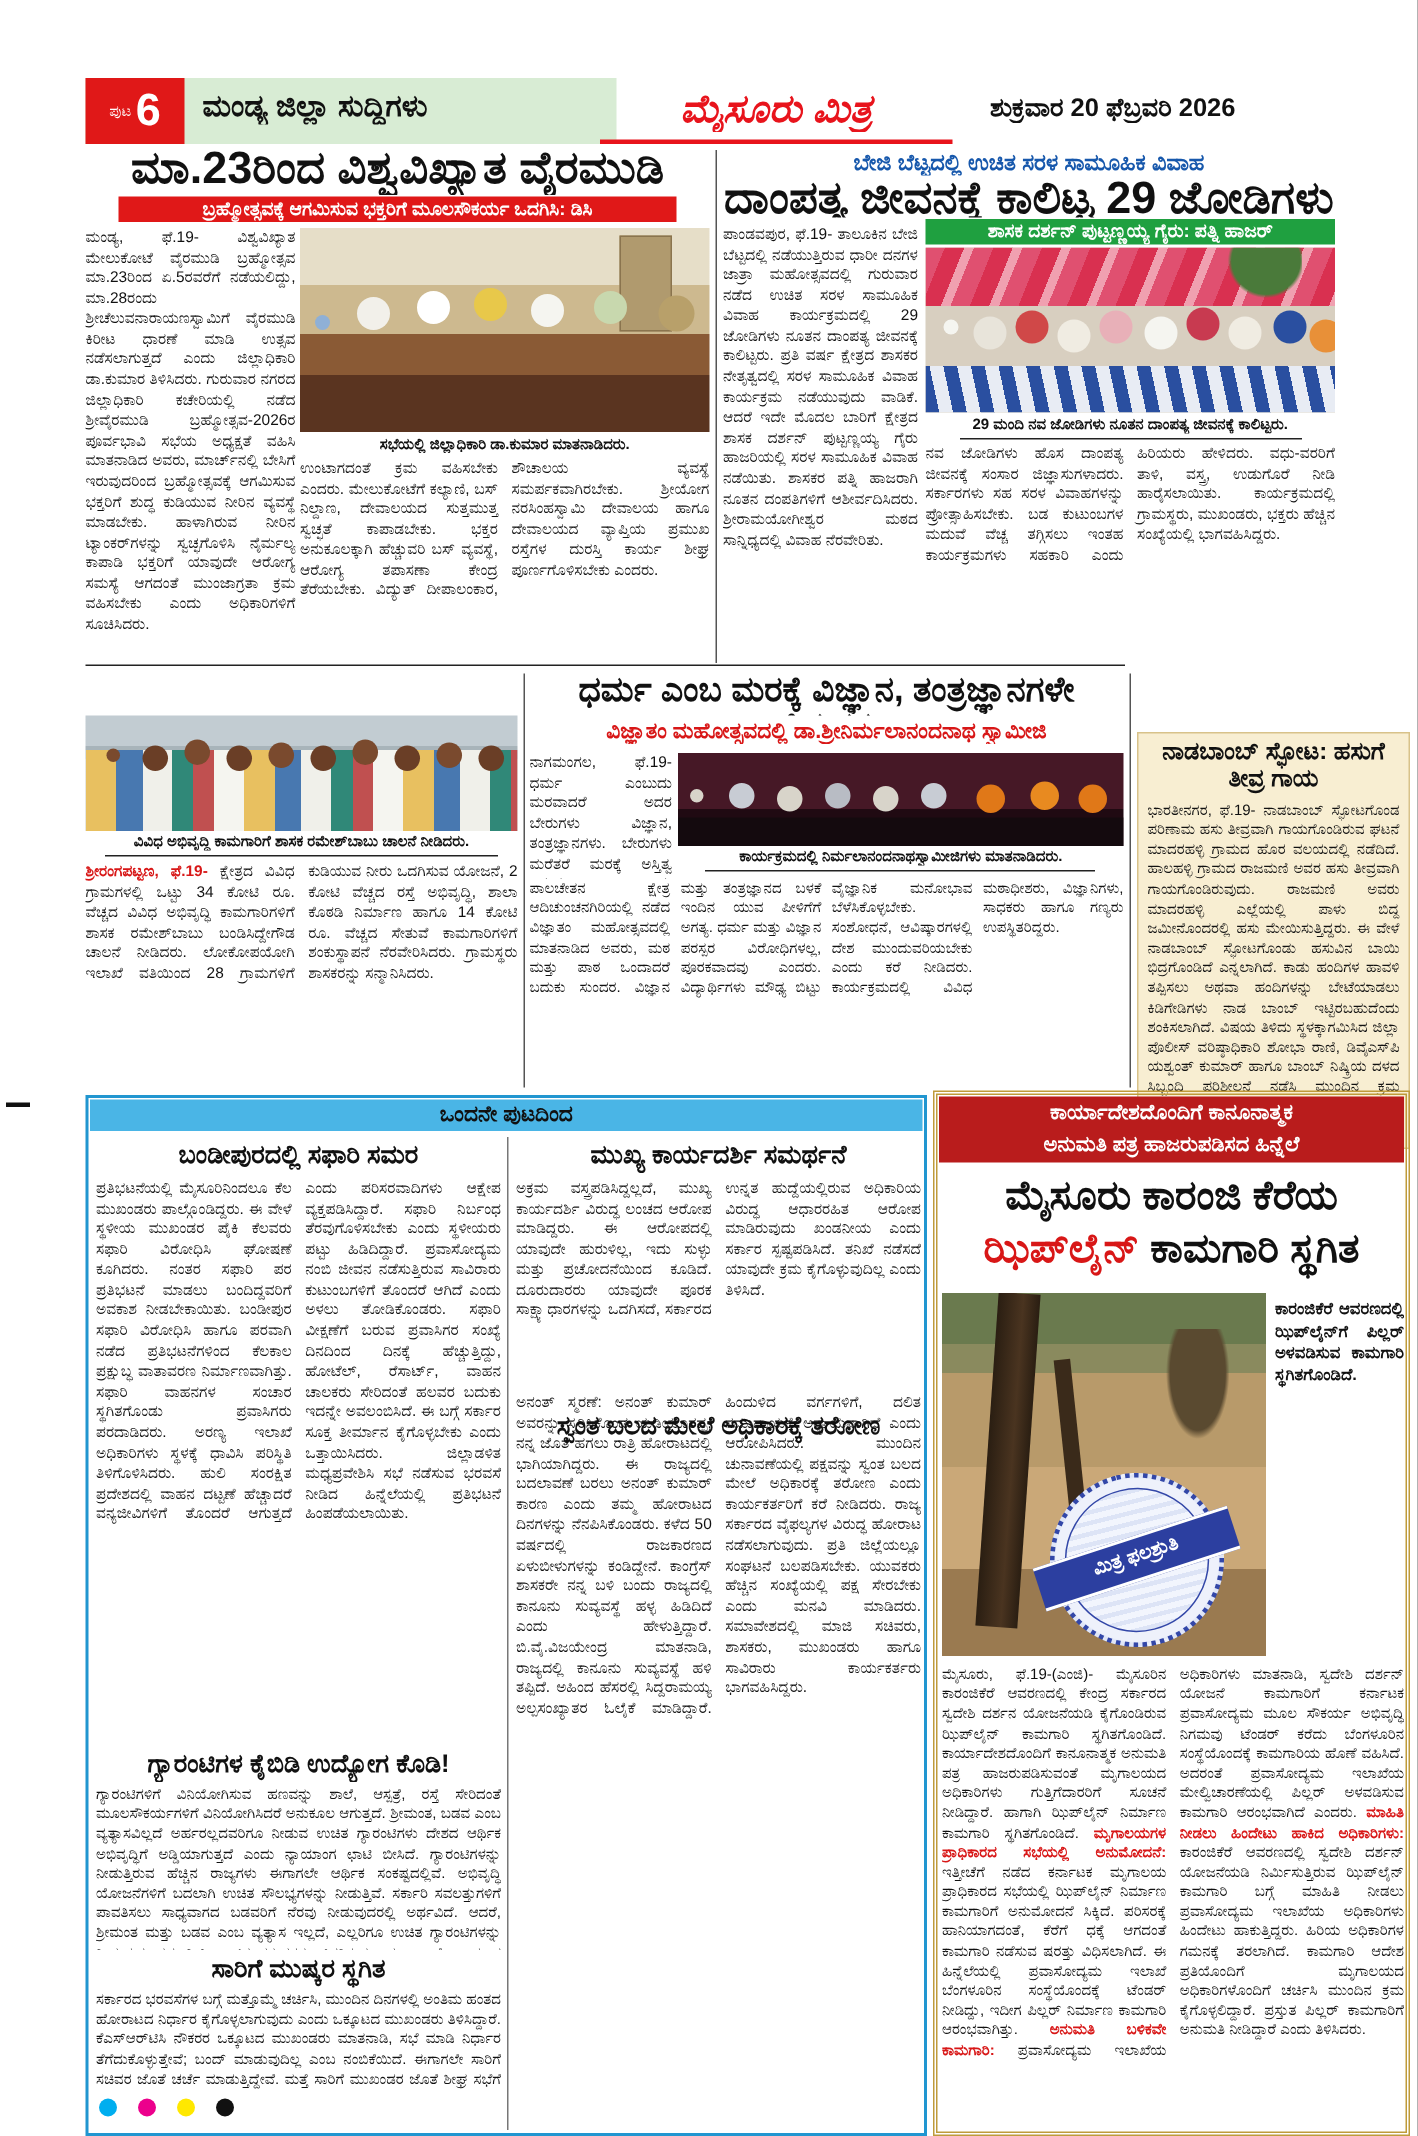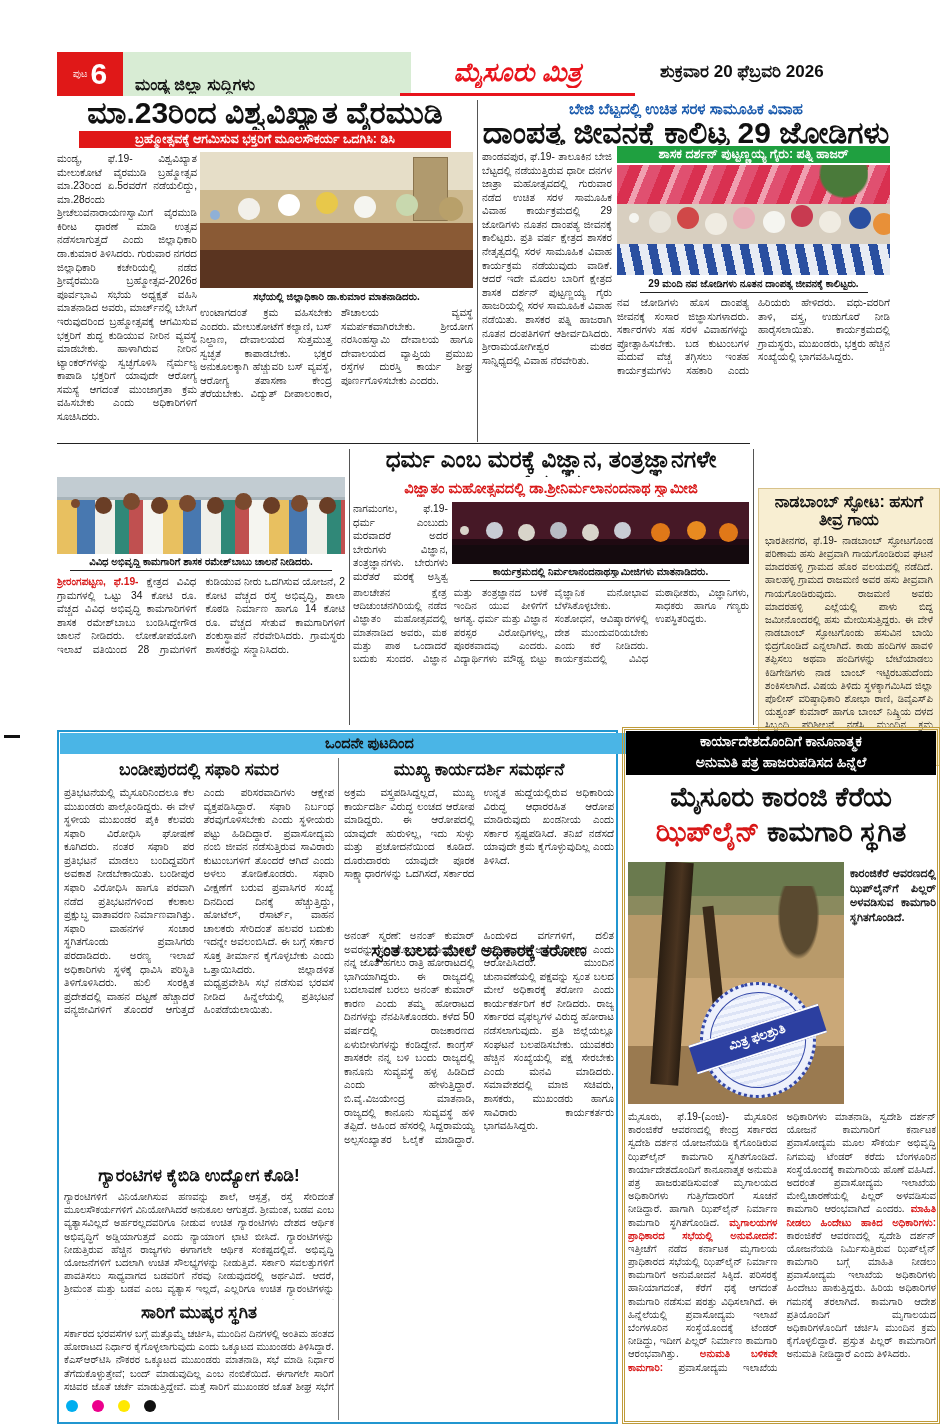--- a/index.html
+++ b/index.html
@@ -33,21 +33,21 @@
 </head>
 <body>
 
 <div id="page">
 
   <div class="abs" style="left:57px;top:52px;width:354px;height:44px;background:#d8ecd4;"></div>
   <div class="abs" style="left:57px;top:52px;width:66px;height:44px;background:#e01818;color:#fff;display:flex;align-items:center;justify-content:center;gap:3px;">
     <span style="font-size:10px;">ಪುಟ</span>
     <span style="font-size:30px;font-weight:bold;">6</span>
   </div>
-  <div class="abs bold" style="left:135px;top:76px;width:270px;font-size:16px;overflow:hidden;white-space:nowrap;">ಮಂಡ್ಯ ಜಿಲ್ಲಾ ಸುದ್ದಿಗಳು</div>
+  <div class="abs bold" style="left:135px;top:60px;width:270px;font-size:20px;overflow:hidden;white-space:nowrap;">ಮಂಡ್ಯ ಜಿಲ್ಲಾ ಸುದ್ದಿಗಳು</div>
   <div class="abs bold" style="left:400px;top:57px;width:235px;text-align:center;color:#e8141c;font-size:26px;font-style:italic;overflow:hidden;white-space:nowrap;">ಮೈಸೂರು ಮಿತ್ರ</div>
   <div class="abs" style="left:400px;top:93px;width:235px;height:3px;background:#e8141c;"></div>
   <div class="abs bold" style="left:660px;top:62px;width:230px;text-align:left;font-size:17px;overflow:hidden;white-space:nowrap;">ಶುಕ್ರವಾರ 20 ಫೆಬ್ರವರಿ 2026</div>
 
   <div class="abs h-xl ctr" style="left:57px;top:97px;width:416px;height:33px;">ಮಾ.23ರಿಂದ ವಿಶ್ವವಿಖ್ಯಾತ ವೈರಮುಡಿ ಉತ್ಸವ</div>
   <div class="abs ctr" style="left:79px;top:131px;width:372px;height:17px;background:#e01818;color:#fff;font-weight:bold;font-size:12.5px;line-height:17px;overflow:hidden;white-space:nowrap;">
     <span>ಬ್ರಹ್ಮೋತ್ಸವಕ್ಕೆ ಆಗಮಿಸುವ ಭಕ್ತರಿಗೆ ಮೂಲಸೌಕರ್ಯ ಒದಗಿಸಿ: ಡಿಸಿ</span>
   </div>
   <div class="abs j" style="left:57px;top:152px;width:140px;height:286px;">ಮಂಡ್ಯ, ಫೆ.19- ವಿಶ್ವವಿಖ್ಯಾತ ಮೇಲುಕೋಟೆ ವೈರಮುಡಿ ಬ್ರಹ್ಮೋತ್ಸವ ಮಾ.23ರಿಂದ ಏ.5ರವರೆಗೆ ನಡೆಯಲಿದ್ದು, ಮಾ.28ರಂದು ಶ್ರೀಚೆಲುವನಾರಾಯಣಸ್ವಾಮಿಗೆ ವೈರಮುಡಿ ಕಿರೀಟ ಧಾರಣೆ ಮಾಡಿ ಉತ್ಸವ ನಡೆಸಲಾಗುತ್ತದೆ ಎಂದು ಜಿಲ್ಲಾಧಿಕಾರಿ ಡಾ.ಕುಮಾರ ತಿಳಿಸಿದರು. ಗುರುವಾರ ನಗರದ ಜಿಲ್ಲಾಧಿಕಾರಿ ಕಚೇರಿಯಲ್ಲಿ ನಡೆದ ಶ್ರೀವೈರಮುಡಿ ಬ್ರಹ್ಮೋತ್ಸವ-2026ರ ಪೂರ್ವಭಾವಿ ಸಭೆಯ ಅಧ್ಯಕ್ಷತೆ ವಹಿಸಿ ಮಾತನಾಡಿದ ಅವರು, ಮಾರ್ಚ್‌ನಲ್ಲಿ ಬೇಸಿಗೆ ಇರುವುದರಿಂದ ಬ್ರಹ್ಮೋತ್ಸವಕ್ಕೆ ಆಗಮಿಸುವ ಭಕ್ತರಿಗೆ ಶುದ್ಧ ಕುಡಿಯುವ ನೀರಿನ ವ್ಯವಸ್ಥೆ ಮಾಡಬೇಕು. ಹಾಳಾಗಿರುವ ನೀರಿನ ಟ್ಯಾಂಕರ್‌ಗಳನ್ನು ಸ್ವಚ್ಛಗೊಳಿಸಿ ನೈರ್ಮಲ್ಯ ಕಾಪಾಡಿ ಭಕ್ತರಿಗೆ ಯಾವುದೇ ಆರೋಗ್ಯ ಸಮಸ್ಯೆ ಆಗದಂತೆ ಮುಂಜಾಗ್ರತಾ ಕ್ರಮ ವಹಿಸಬೇಕು ಎಂದು ಅಧಿಕಾರಿಗಳಿಗೆ ಸೂಚಿಸಿದರು.</div>
   <div class="abs photo" style="left:200px;top:152px;width:273px;height:136px;
@@ -113,42 +113,42 @@
   <div class="abs" style="left:753px;top:449px;width:1px;height:276px;background:#555;"></div>
 
   <div class="abs" style="left:758px;top:447px;width:182px;height:278px;background:#f8eed2;border:1px solid #d8c28a;box-sizing:border-box;padding:4px 6px;overflow:hidden;margin-top:41px;">
     <div class="h-sm ctr" style="font-size:16px;margin-bottom:4px;">ನಾಡಬಾಂಬ್ ಸ್ಫೋಟ: ಹಸುಗೆ ತೀವ್ರ ಗಾಯ</div>
     <div class="j" style="height:216px;font-size:10px;">ಭಾರತೀನಗರ, ಫೆ.19- ನಾಡಬಾಂಬ್ ಸ್ಫೋಟಗೊಂಡ ಪರಿಣಾಮ ಹಸು ತೀವ್ರವಾಗಿ ಗಾಯಗೊಂಡಿರುವ ಘಟನೆ ಮಾದರಹಳ್ಳಿ ಗ್ರಾಮದ ಹೊರ ವಲಯದಲ್ಲಿ ನಡೆದಿದೆ. ಹಾಲಹಳ್ಳಿ ಗ್ರಾಮದ ರಾಜಮಣಿ ಅವರ ಹಸು ತೀವ್ರವಾಗಿ ಗಾಯಗೊಂಡಿರುವುದು. ರಾಜಮಣಿ ಅವರು ಮಾದರಹಳ್ಳಿ ಎಲ್ಲೆಯಲ್ಲಿ ಪಾಳು ಬಿದ್ದ ಜಮೀನೊಂದರಲ್ಲಿ ಹಸು ಮೇಯಿಸುತ್ತಿದ್ದರು. ಈ ವೇಳೆ ನಾಡಬಾಂಬ್ ಸ್ಫೋಟಗೊಂಡು ಹಸುವಿನ ಬಾಯಿ ಭಿದ್ರಗೊಂಡಿದೆ ಎನ್ನಲಾಗಿದೆ. ಕಾಡು ಹಂದಿಗಳ ಹಾವಳಿ ತಪ್ಪಿಸಲು ಅಥವಾ ಹಂದಿಗಳನ್ನು ಬೇಟೆಯಾಡಲು ಕಿಡಿಗೇಡಿಗಳು ನಾಡ ಬಾಂಬ್ ಇಟ್ಟಿರಬಹುದೆಂದು ಶಂಕಿಸಲಾಗಿದೆ. ವಿಷಯ ತಿಳಿದು ಸ್ಥಳಕ್ಕಾಗಮಿಸಿದ ಜಿಲ್ಲಾ ಪೊಲೀಸ್ ವರಿಷ್ಠಾಧಿಕಾರಿ ಶೋಭಾ ರಾಣಿ, ಡಿವೈಎಸ್‌ಪಿ ಯಶ್ವಂತ್ ಕುಮಾರ್ ಹಾಗೂ ಬಾಂಬ್ ನಿಷ್ಕ್ರಿಯ ದಳದ ಸಿಬ್ಬಂದಿ ಪರಿಶೀಲನೆ ನಡೆಸಿ ಮುಂದಿನ ಕ್ರಮ ಕೈಗೊಂಡಿದ್ದಾರೆ. ಈ ಸಂಬಂಧ ಕೆ.ಎಂ.ದೊಡ್ಡಿ ಠಾಣೆಯಲ್ಲಿ ಪ್ರಕರಣ ದಾಖಲಾಗಿದೆ.</div>
   </div>
 
   <div class="abs" style="left:4px;top:735px;width:16px;height:3px;background:#111;"></div>
 
   <div class="abs" style="left:57px;top:730px;width:561px;height:694px;border:2px solid #2196d0;box-sizing:border-box;"></div>
-  <div class="abs ctr bold" style="left:60px;top:733px;width:555px;height:21px;background:#4ab5e6;font-size:14.5px;line-height:21px;overflow:hidden;padding-left:32px;">
+  <div class="abs ctr bold" style="left:60px;top:733px;width:555px;height:21px;background:#4ab5e6;font-size:14.5px;line-height:21px;overflow:hidden;">
     <span>ಒಂದನೇ ಪುಟದಿಂದ</span>
   </div>
   <div class="abs" style="left:338px;top:758px;width:1px;height:662px;background:#777;"></div>
 
   <div class="abs h-sm ctr" style="left:64px;top:760px;width:270px;height:22px;">ಬಂಡೀಪುರದಲ್ಲಿ ಸಫಾರಿ ಸಮರ</div>
   <div class="abs j cols2" style="left:64px;top:786px;width:270px;height:376px;">ಪ್ರತಿಭಟನೆಯಲ್ಲಿ ಮೈಸೂರಿನಿಂದಲೂ ಕೆಲ ಮುಖಂಡರು ಪಾಲ್ಗೊಂಡಿದ್ದರು. ಈ ವೇಳೆ ಸ್ಥಳೀಯ ಮುಖಂಡರ ಪೈಕಿ ಕೆಲವರು ಸಫಾರಿ ವಿರೋಧಿಸಿ ಘೋಷಣೆ ಕೂಗಿದರು. ನಂತರ ಸಫಾರಿ ಪರ ಪ್ರತಿಭಟನೆ ಮಾಡಲು ಬಂದಿದ್ದವರಿಗೆ ಅವಕಾಶ ನೀಡಬೇಕಾಯಿತು. ಬಂಡೀಪುರ ಸಫಾರಿ ವಿರೋಧಿಸಿ ಹಾಗೂ ಪರವಾಗಿ ನಡೆದ ಪ್ರತಿಭಟನೆಗಳಿಂದ ಕೆಲಕಾಲ ಪ್ರಕ್ಷುಬ್ಧ ವಾತಾವರಣ ನಿರ್ಮಾಣವಾಗಿತ್ತು. ಸಫಾರಿ ವಾಹನಗಳ ಸಂಚಾರ ಸ್ಥಗಿತಗೊಂಡು ಪ್ರವಾಸಿಗರು ಪರದಾಡಿದರು. ಅರಣ್ಯ ಇಲಾಖೆ ಅಧಿಕಾರಿಗಳು ಸ್ಥಳಕ್ಕೆ ಧಾವಿಸಿ ಪರಿಸ್ಥಿತಿ ತಿಳಿಗೊಳಿಸಿದರು. ಹುಲಿ ಸಂರಕ್ಷಿತ ಪ್ರದೇಶದಲ್ಲಿ ವಾಹನ ದಟ್ಟಣೆ ಹೆಚ್ಚಾದರೆ ವನ್ಯಜೀವಿಗಳಿಗೆ ತೊಂದರೆ ಆಗುತ್ತದೆ ಎಂದು ಪರಿಸರವಾದಿಗಳು ಆಕ್ಷೇಪ ವ್ಯಕ್ತಪಡಿಸಿದ್ದಾರೆ. ಸಫಾರಿ ನಿರ್ಬಂಧ ತೆರವುಗೊಳಿಸಬೇಕು ಎಂದು ಸ್ಥಳೀಯರು ಪಟ್ಟು ಹಿಡಿದಿದ್ದಾರೆ. ಪ್ರವಾಸೋದ್ಯಮ ನಂಬಿ ಜೀವನ ನಡೆಸುತ್ತಿರುವ ಸಾವಿರಾರು ಕುಟುಂಬಗಳಿಗೆ ತೊಂದರೆ ಆಗಿದೆ ಎಂದು ಅಳಲು ತೋಡಿಕೊಂಡರು. ಸಫಾರಿ ವೀಕ್ಷಣೆಗೆ ಬರುವ ಪ್ರವಾಸಿಗರ ಸಂಖ್ಯೆ ದಿನದಿಂದ ದಿನಕ್ಕೆ ಹೆಚ್ಚುತ್ತಿದ್ದು, ಹೋಟೆಲ್, ರೆಸಾರ್ಟ್, ವಾಹನ ಚಾಲಕರು ಸೇರಿದಂತೆ ಹಲವರ ಬದುಕು ಇದನ್ನೇ ಅವಲಂಬಿಸಿದೆ. ಈ ಬಗ್ಗೆ ಸರ್ಕಾರ ಸೂಕ್ತ ತೀರ್ಮಾನ ಕೈಗೊಳ್ಳಬೇಕು ಎಂದು ಒತ್ತಾಯಿಸಿದರು. ಜಿಲ್ಲಾಡಳಿತ ಮಧ್ಯಪ್ರವೇಶಿಸಿ ಸಭೆ ನಡೆಸುವ ಭರವಸೆ ನೀಡಿದ ಹಿನ್ನೆಲೆಯಲ್ಲಿ ಪ್ರತಿಭಟನೆ ಹಿಂಪಡೆಯಲಾಯಿತು.</div>
   <div class="abs h-sm ctr" style="left:64px;top:1166px;width:270px;height:22px;">ಗ್ಯಾರಂಟಿಗಳ ಕೈಬಿಡಿ ಉದ್ಯೋಗ ಕೊಡಿ!</div>
   <div class="abs j" style="left:64px;top:1190px;width:270px;height:110px;font-size:10px;">ಗ್ಯಾರಂಟಿಗಳಿಗೆ ವಿನಿಯೋಗಿಸುವ ಹಣವನ್ನು ಶಾಲೆ, ಆಸ್ಪತ್ರೆ, ರಸ್ತೆ ಸೇರಿದಂತೆ ಮೂಲಸೌಕರ್ಯಗಳಿಗೆ ವಿನಿಯೋಗಿಸಿದರೆ ಅನುಕೂಲ ಆಗುತ್ತದೆ. ಶ್ರೀಮಂತ, ಬಡವ ಎಂಬ ವ್ಯತ್ಯಾಸವಿಲ್ಲದೆ ಅರ್ಹರಲ್ಲದವರಿಗೂ ನೀಡುವ ಉಚಿತ ಗ್ಯಾರಂಟಿಗಳು ದೇಶದ ಆರ್ಥಿಕ ಅಭಿವೃದ್ಧಿಗೆ ಅಡ್ಡಿಯಾಗುತ್ತದೆ ಎಂದು ನ್ಯಾಯಾಂಗ ಛಾಟಿ ಬೀಸಿದೆ. ಗ್ಯಾರಂಟಿಗಳನ್ನು ನೀಡುತ್ತಿರುವ ಹೆಚ್ಚಿನ ರಾಜ್ಯಗಳು ಈಗಾಗಲೇ ಆರ್ಥಿಕ ಸಂಕಷ್ಟದಲ್ಲಿವೆ. ಅಭಿವೃದ್ಧಿ ಯೋಜನೆಗಳಿಗೆ ಬದಲಾಗಿ ಉಚಿತ ಸೌಲಭ್ಯಗಳನ್ನು ನೀಡುತ್ತಿವೆ. ಸರ್ಕಾರಿ ಸವಲತ್ತುಗಳಿಗೆ ಪಾವತಿಸಲು ಸಾಧ್ಯವಾಗದ ಬಡವರಿಗೆ ನೆರವು ನೀಡುವುದರಲ್ಲಿ ಅರ್ಥವಿದೆ. ಆದರೆ, ಶ್ರೀಮಂತ ಮತ್ತು ಬಡವ ಎಂಬ ವ್ಯತ್ಯಾಸ ಇಲ್ಲದೆ, ಎಲ್ಲರಿಗೂ ಉಚಿತ ಗ್ಯಾರಂಟಿಗಳನ್ನು ನೀಡುವುದು ತಪ್ಪು ನೀತಿ. ಉಚಿತ ವಸ್ತುಗಳನ್ನು ವಿತರಿಸುವ ಬದಲು ಉದ್ಯೋಗಾವಕಾಶ ಸೃಷ್ಟಿಸುವತ್ತ ರಾಜ್ಯ ಸರ್ಕಾರಗಳು ಗಮನಹರಿಸಬೇಕು. ಉಚಿತ ವಸ್ತುಗಳ ಕೊಡುಗೆಯಿಂದ ಭಾರತದಲ್ಲಿ ಸೋಮಾರಿ ಸಂಸ್ಕೃತಿ ಸೃಷ್ಟಿಯಾಗುತ್ತಿದೆ. ಇದು ಮತ ಗಳಿಸುವ ನೀತಿ ಆಗಬಾರದು ಎಂದಿದೆ.</div>
   <div class="abs h-sm ctr" style="left:64px;top:1303px;width:270px;height:22px;">ಸಾರಿಗೆ ಮುಷ್ಕರ ಸ್ಥಗಿತ</div>
   <div class="abs j" style="left:64px;top:1327px;width:270px;height:66px;font-size:10px;">ಸರ್ಕಾರದ ಭರವಸೆಗಳ ಬಗ್ಗೆ ಮತ್ತೊಮ್ಮೆ ಚರ್ಚಿಸಿ, ಮುಂದಿನ ದಿನಗಳಲ್ಲಿ ಅಂತಿಮ ಹಂತದ ಹೋರಾಟದ ನಿರ್ಧಾರ ಕೈಗೊಳ್ಳಲಾಗುವುದು ಎಂದು ಒಕ್ಕೂಟದ ಮುಖಂಡರು ತಿಳಿಸಿದ್ದಾರೆ. ಕೆಎಸ್‌ಆರ್‌ಟಿಸಿ ನೌಕರರ ಒಕ್ಕೂಟದ ಮುಖಂಡರು ಮಾತನಾಡಿ, ಸಭೆ ಮಾಡಿ ನಿರ್ಧಾರ ತೆಗೆದುಕೊಳ್ಳುತ್ತೇವೆ; ಬಂದ್ ಮಾಡುವುದಿಲ್ಲ ಎಂಬ ನಂಬಿಕೆಯಿದೆ. ಈಗಾಗಲೇ ಸಾರಿಗೆ ಸಚಿವರ ಜೊತೆ ಚರ್ಚೆ ಮಾಡುತ್ತಿದ್ದೇವೆ. ಮತ್ತೆ ಸಾರಿಗೆ ಮುಖಂಡರ ಜೊತೆ ಶೀಘ್ರ ಸಭೆಗೆ ದಿನಾಂಕ ನಿಗದಿ ಮಾಡುತ್ತೇವೆ ಎಂದು ತಿಳಿಸಿದರು.</div>
   <div class="abs" style="left:66px;top:1398px;">
     <span class="dot d-c"></span><span class="dot d-m"></span><span class="dot d-y"></span><span class="dot d-k"></span>
   </div>
 
   <div class="abs h-sm ctr" style="left:344px;top:760px;width:270px;height:22px;">ಮುಖ್ಯ ಕಾರ್ಯದರ್ಶಿ ಸಮರ್ಥನೆ</div>
   <div class="abs j cols2" style="left:344px;top:786px;width:270px;height:116px;">ಅಕ್ರಮ ವಸ್ತ್ರಪಡಿಸಿದ್ದಲ್ಲದೆ, ಮುಖ್ಯ ಕಾರ್ಯದರ್ಶಿ ವಿರುದ್ಧ ಲಂಚದ ಆರೋಪ ಮಾಡಿದ್ದರು. ಈ ಆರೋಪದಲ್ಲಿ ಯಾವುದೇ ಹುರುಳಿಲ್ಲ, ಇದು ಸುಳ್ಳು ಮತ್ತು ಪ್ರಚೋದನೆಯಿಂದ ಕೂಡಿದೆ. ದೂರುದಾರರು ಯಾವುದೇ ಪೂರಕ ಸಾಕ್ಷ್ಯಾಧಾರಗಳನ್ನು ಒದಗಿಸದೆ, ಸರ್ಕಾರದ ಉನ್ನತ ಹುದ್ದೆಯಲ್ಲಿರುವ ಅಧಿಕಾರಿಯ ವಿರುದ್ಧ ಆಧಾರರಹಿತ ಆರೋಪ ಮಾಡಿರುವುದು ಖಂಡನೀಯ ಎಂದು ಸರ್ಕಾರ ಸ್ಪಷ್ಟಪಡಿಸಿದೆ. ತನಿಖೆ ನಡೆಸದೆ ಯಾವುದೇ ಕ್ರಮ ಕೈಗೊಳ್ಳುವುದಿಲ್ಲ ಎಂದು ತಿಳಿಸಿದೆ.</div>
   <div class="abs h-sm ctr" style="left:344px;top:905px;width:270px;height:22px;margin-top:36px;">ಸ್ವಂತ ಬಲದ ಮೇಲೆ ಅಧಿಕಾರಕ್ಕೆ ತರೋಣ</div>
   <div class="abs j cols2" style="left:344px;top:929px;width:270px;height:488px;">ಅನಂತ್ ಸ್ಮರಣೆ: ಅನಂತ್ ಕುಮಾರ್ ಅವರನ್ನು ಸ್ಮರಿಸಿಕೊಂಡ ಯಡಿಯೂರಪ್ಪ, ನನ್ನ ಜೊತೆ ಹಗಲು ರಾತ್ರಿ ಹೋರಾಟದಲ್ಲಿ ಭಾಗಿಯಾಗಿದ್ದರು. ಈ ರಾಜ್ಯದಲ್ಲಿ ಬದಲಾವಣೆ ಬರಲು ಅನಂತ್ ಕುಮಾರ್ ಕಾರಣ ಎಂದು ತಮ್ಮ ಹೋರಾಟದ ದಿನಗಳನ್ನು ನೆನಪಿಸಿಕೊಂಡರು. ಕಳೆದ 50 ವರ್ಷದಲ್ಲಿ ರಾಜಕಾರಣದ ಏಳುಬೀಳುಗಳನ್ನು ಕಂಡಿದ್ದೇನೆ. ಕಾಂಗ್ರೆಸ್ ಶಾಸಕರೇ ನನ್ನ ಬಳಿ ಬಂದು ರಾಜ್ಯದಲ್ಲಿ ಕಾನೂನು ಸುವ್ಯವಸ್ಥೆ ಹಳ್ಳ ಹಿಡಿದಿದೆ ಎಂದು ಹೇಳುತ್ತಿದ್ದಾರೆ. ಬಿ.ವೈ.ವಿಜಯೇಂದ್ರ ಮಾತನಾಡಿ, ರಾಜ್ಯದಲ್ಲಿ ಕಾನೂನು ಸುವ್ಯವಸ್ಥೆ ಹಳಿ ತಪ್ಪಿದೆ. ಅಹಿಂದ ಹೆಸರಲ್ಲಿ ಸಿದ್ದರಾಮಯ್ಯ ಅಲ್ಪಸಂಖ್ಯಾತರ ಓಲೈಕೆ ಮಾಡಿದ್ದಾರೆ. ಹಿಂದುಳಿದ ವರ್ಗಗಳಿಗೆ, ದಲಿತ ಸಮುದಾಯಕ್ಕೆ ಅನ್ಯಾಯವಾಗಿದೆ ಎಂದು ಆರೋಪಿಸಿದರು. ಮುಂದಿನ ಚುನಾವಣೆಯಲ್ಲಿ ಪಕ್ಷವನ್ನು ಸ್ವಂತ ಬಲದ ಮೇಲೆ ಅಧಿಕಾರಕ್ಕೆ ತರೋಣ ಎಂದು ಕಾರ್ಯಕರ್ತರಿಗೆ ಕರೆ ನೀಡಿದರು. ರಾಜ್ಯ ಸರ್ಕಾರದ ವೈಫಲ್ಯಗಳ ವಿರುದ್ಧ ಹೋರಾಟ ನಡೆಸಲಾಗುವುದು. ಪ್ರತಿ ಜಿಲ್ಲೆಯಲ್ಲೂ ಸಂಘಟನೆ ಬಲಪಡಿಸಬೇಕು. ಯುವಕರು ಹೆಚ್ಚಿನ ಸಂಖ್ಯೆಯಲ್ಲಿ ಪಕ್ಷ ಸೇರಬೇಕು ಎಂದು ಮನವಿ ಮಾಡಿದರು. ಸಮಾವೇಶದಲ್ಲಿ ಮಾಜಿ ಸಚಿವರು, ಶಾಸಕರು, ಮುಖಂಡರು ಹಾಗೂ ಸಾವಿರಾರು ಕಾರ್ಯಕರ್ತರು ಭಾಗವಹಿಸಿದ್ದರು.</div>
 
   <div class="abs" style="left:622px;top:727px;width:318px;height:697px;border:3px double #bf9b3a;box-sizing:border-box;"></div>
-  <div class="abs ctr" style="left:626px;top:731px;width:310px;height:44px;background:#000000;color:#fff;font-weight:bold;font-size:14px;line-height:21px;overflow:hidden;">
+  <div class="abs ctr" style="left:626px;top:731px;width:310px;height:44px;background:#b91c1c;color:#fff;font-weight:bold;font-size:14px;line-height:21px;overflow:hidden;">
     <div>ಕಾರ್ಯಾದೇಶದೊಂದಿಗೆ ಕಾನೂನಾತ್ಮಕ</div>
     <div>ಅನುಮತಿ ಪತ್ರ ಹಾಜರುಪಡಿಸದ ಹಿನ್ನೆಲೆ</div>
   </div>
   <div class="abs ctr" style="left:626px;top:780px;width:310px;height:76px;font-weight:bold;font-size:27px;line-height:1.3;overflow:hidden;">
     <div>ಮೈಸೂರು ಕಾರಂಜಿ ಕೆರೆಯ</div>
     <div><span style="color:#d81717;">ಝಿಪ್‌ಲೈನ್</span><span> ಕಾಮಗಾರಿ ಸ್ಥಗಿತ</span></div>
   </div>
   <div class="abs photo" style="left:628px;top:862px;width:216px;height:242px;
               background:linear-gradient(#6a7a4e 0 14%,#8a8a5e 14% 22%,#b89a6a 22% 48%,#caa878 48% 76%,#9a7a50 76% 100%);">
     <div style="position:absolute;left:14%;top:0;width:13%;height:92%;background:linear-gradient(90deg,#2a1e12,#4a3420 60%,#2a1e12);transform:rotate(4deg);"></div>

